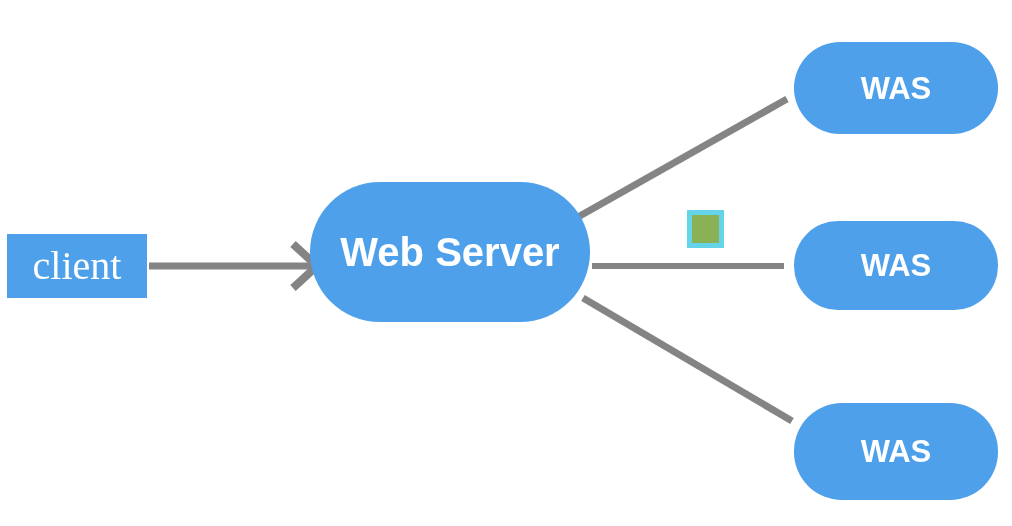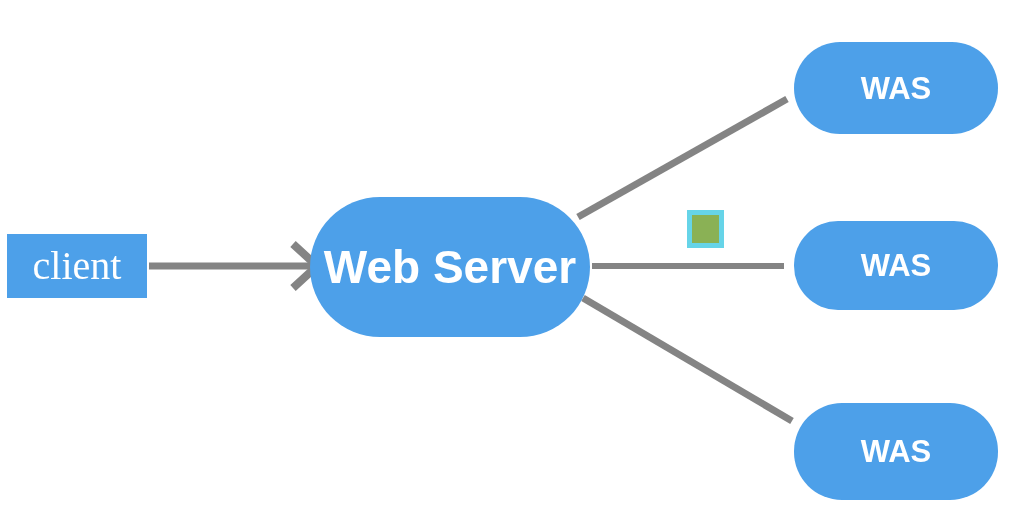--- a/index.html
+++ b/index.html
@@ -47,25 +47,25 @@
     left: 7px;
     top: 234px;
     width: 140px;
     height: 64px;
     font-size: 40px;
     font-weight: 400;
     font-family: Liberation Serif, serif;
   }
   .node-webserver {
     left: 310px;
-    top: 197px;
+    top: 182px;
     width: 280px;
     height: 140px;
     border-radius: 70px;
-    font-size: 46px;
+    font-size: 40px;
     font-weight: 700;
   }
   .node-was {
     left: 794px;
     width: 204px;
     height: 92px;
     border-radius: 46px;
     font-size: 31px;
     font-weight: 700;
   }

